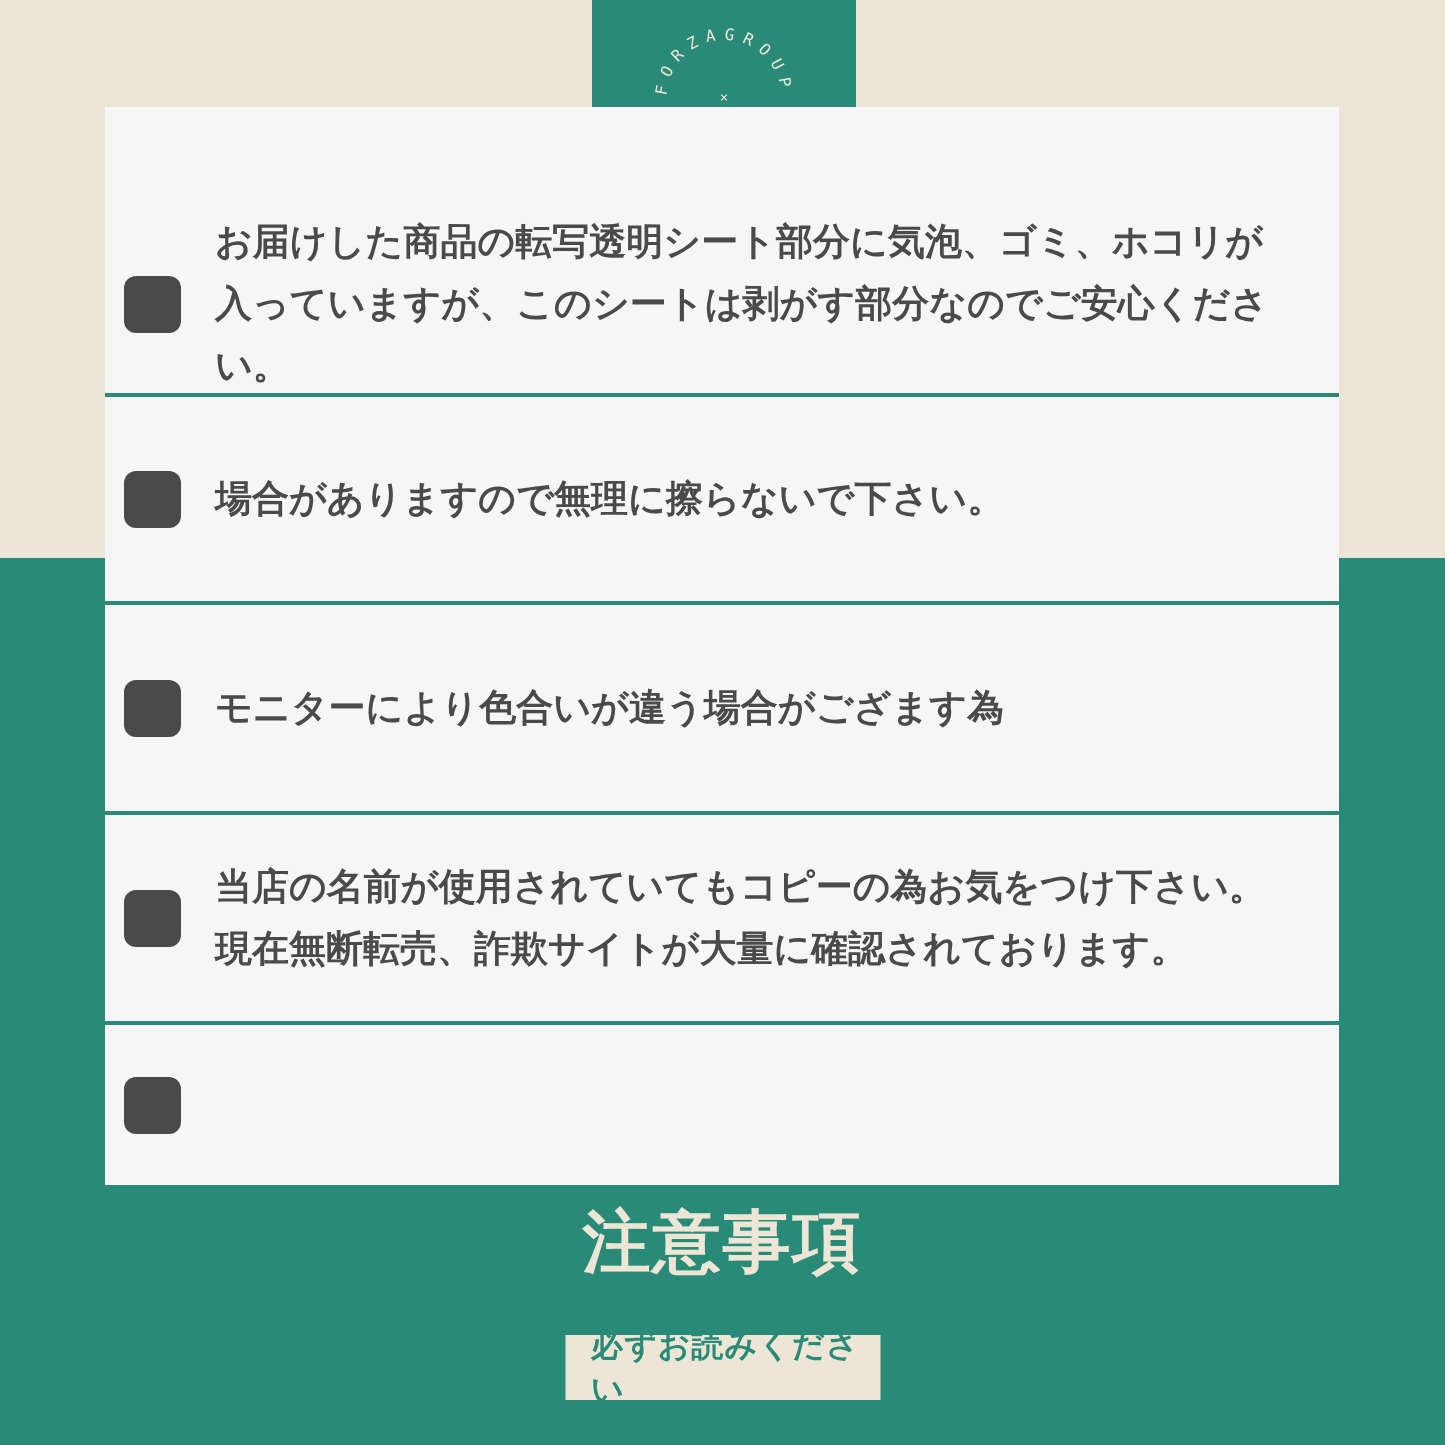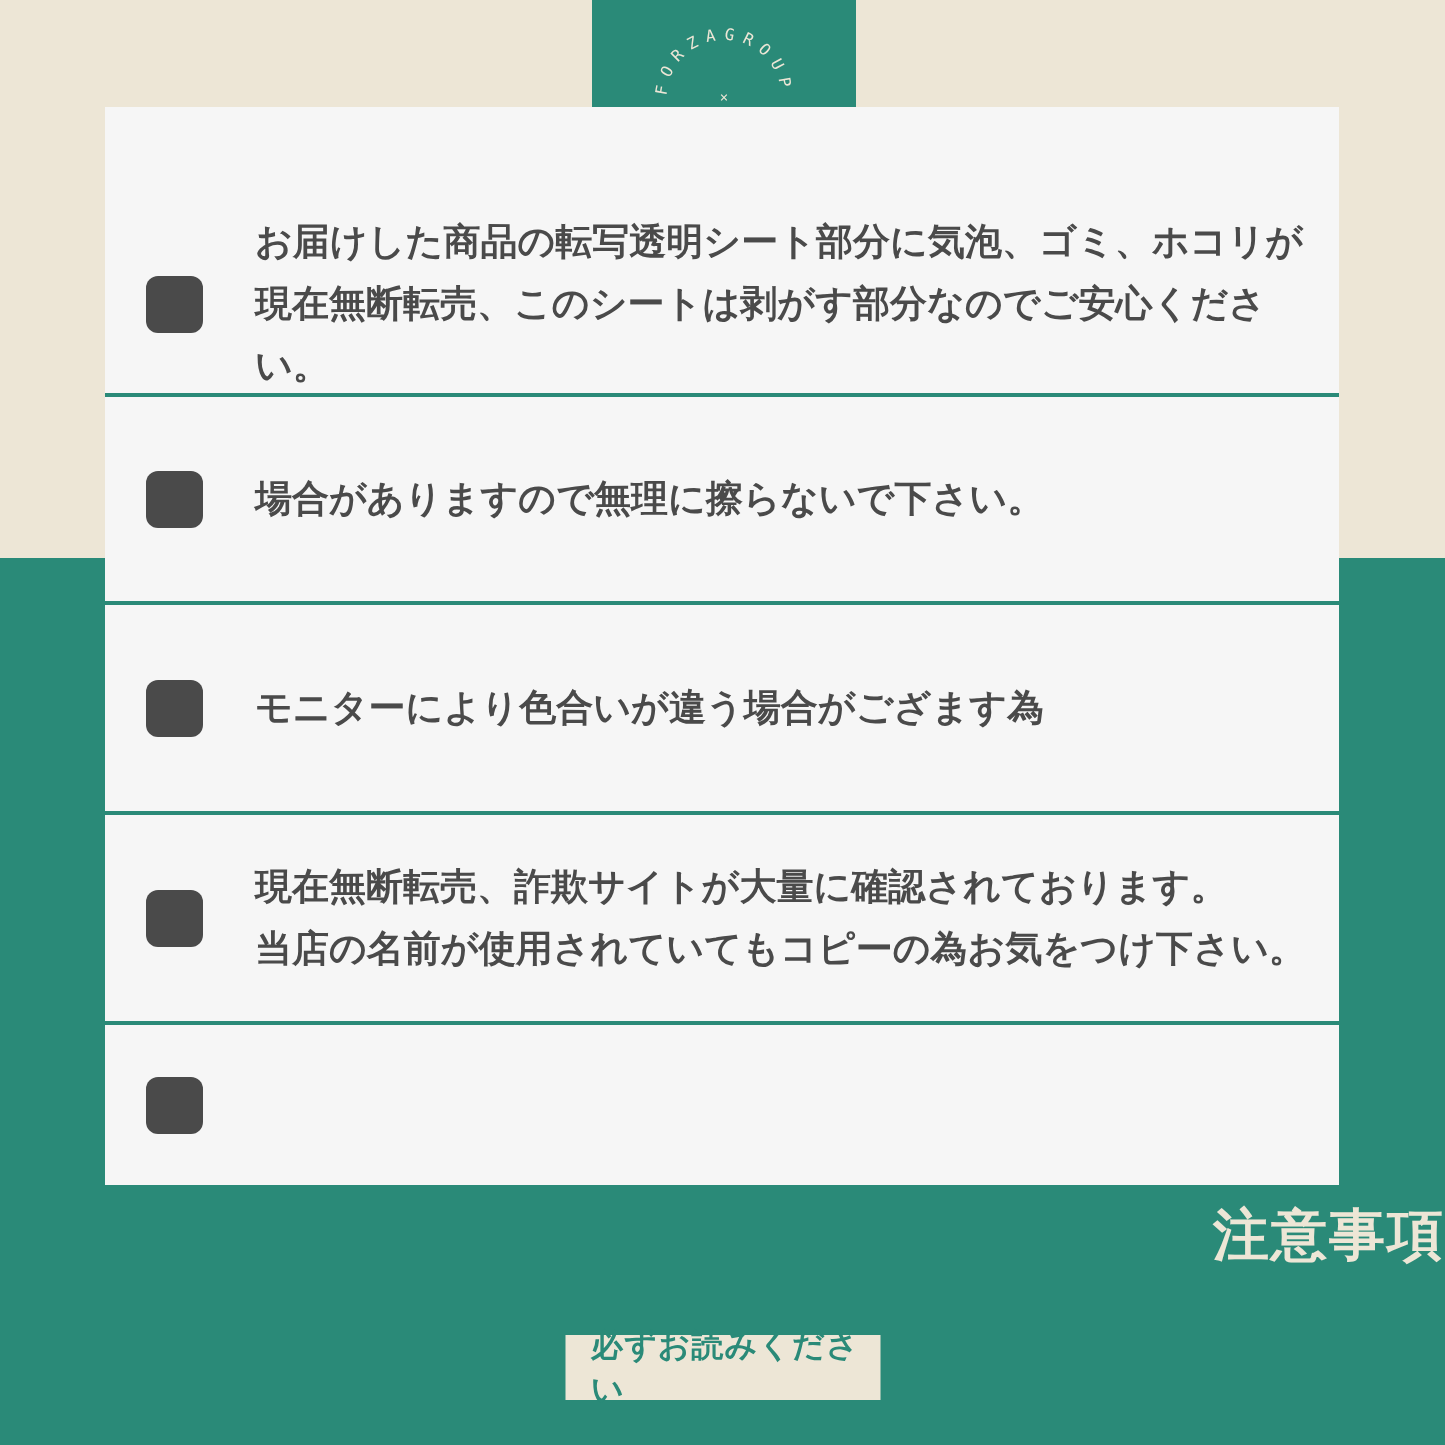--- a/index.html
+++ b/index.html
@@ -27,39 +27,39 @@
     font-size:14px;fill:#ede6d6;
   }
   
   .panel{
     position:absolute;left:105px;top:107px;width:1234px;height:1078px;
     background:#f6f6f6;display:flex;flex-direction:column;
   }
   .divider{height:4px;background:#2a8a78;flex:none;}
   .notice-row{
     display:flex;align-items:center;
-    padding-left:41px;padding-right:20px;box-sizing:border-box;flex:none;gap:18px;
+    padding-left:19px;padding-right:20px;box-sizing:border-box;flex:none;
   }
   .r1{height:286px;padding-top:108px;}
   .r2{height:204px;}
   .r3{height:206px;}
   .r4{height:206px;}
   .r5{height:160px;}
   .checkbox{
     width:57px;height:57px;border-radius:12px;background:#4a4a4a;
     flex:none;margin-right:34px;
   }
   .notice-text{
     color:#4a4a4a;font-weight:700;font-size:37px;line-height:62px;
   }
   .notice-line:empty{display:none;}
   
   .footer-title{
     position:absolute;left:0;top:1204px;width:1445px;
-    text-align:right;color:#ede6d6;font-size:56px;font-weight:900;
+    text-align:center;color:#ede6d6;font-size:68px;font-weight:900;
     line-height:1.1;letter-spacing:2px;
   }
   .read-badge{
     position:absolute;left:50%;top:1335px;transform:translateX(-50%);
     width:315px;height:65px;background:#ede6d6;
     display:flex;align-items:center;justify-content:center;
   }
   .read-badge-label{
     color:#2a8a78;font-size:32px;font-weight:900;letter-spacing:1px;margin-left:26px;
   }
@@ -84,21 +84,21 @@
     <text class="ring-x" x="132" y="102" text-anchor="middle">×</text>
   </svg>
 </div>
 
 <div class="panel">
 
   <div class="notice-row r1">
     <div class="checkbox"></div>
     <div class="notice-text">
       <div class="notice-line">お届けした商品の転写透明シート部分に気泡、ゴミ、ホコリが</div>
-      <div class="notice-line">現在無断転売、このシートは剥がす部分なのでご安心ください。</div>
+      <div class="notice-line">入っていますが、このシートは剥がす部分なのでご安心ください。</div>
     </div>
   </div>
   <div class="divider"></div>
 
   <div class="notice-row r2">
     <div class="checkbox"></div>
     <div class="notice-text">
       <div class="notice-line">場合がありますので無理に擦らないで下さい。</div>
     </div>
   </div>
@@ -108,22 +108,22 @@
     <div class="checkbox"></div>
     <div class="notice-text">
       <div class="notice-line">モニターにより色合いが違う場合がござます為</div>
     </div>
   </div>
   <div class="divider"></div>
 
   <div class="notice-row r4">
     <div class="checkbox"></div>
     <div class="notice-text">
+      <div class="notice-line">当店の名前が使用されていてもコピーの為お気をつけ下さい。</div>
       <div class="notice-line">現在無断転売、詐欺サイトが大量に確認されております。</div>
-      <div class="notice-line">当店の名前が使用されていてもコピーの為お気をつけ下さい。</div>
     </div>
   </div>
   <div class="divider"></div>
 
   <div class="notice-row r5">
     <div class="checkbox"></div>
   </div>
 
 </div>
 

